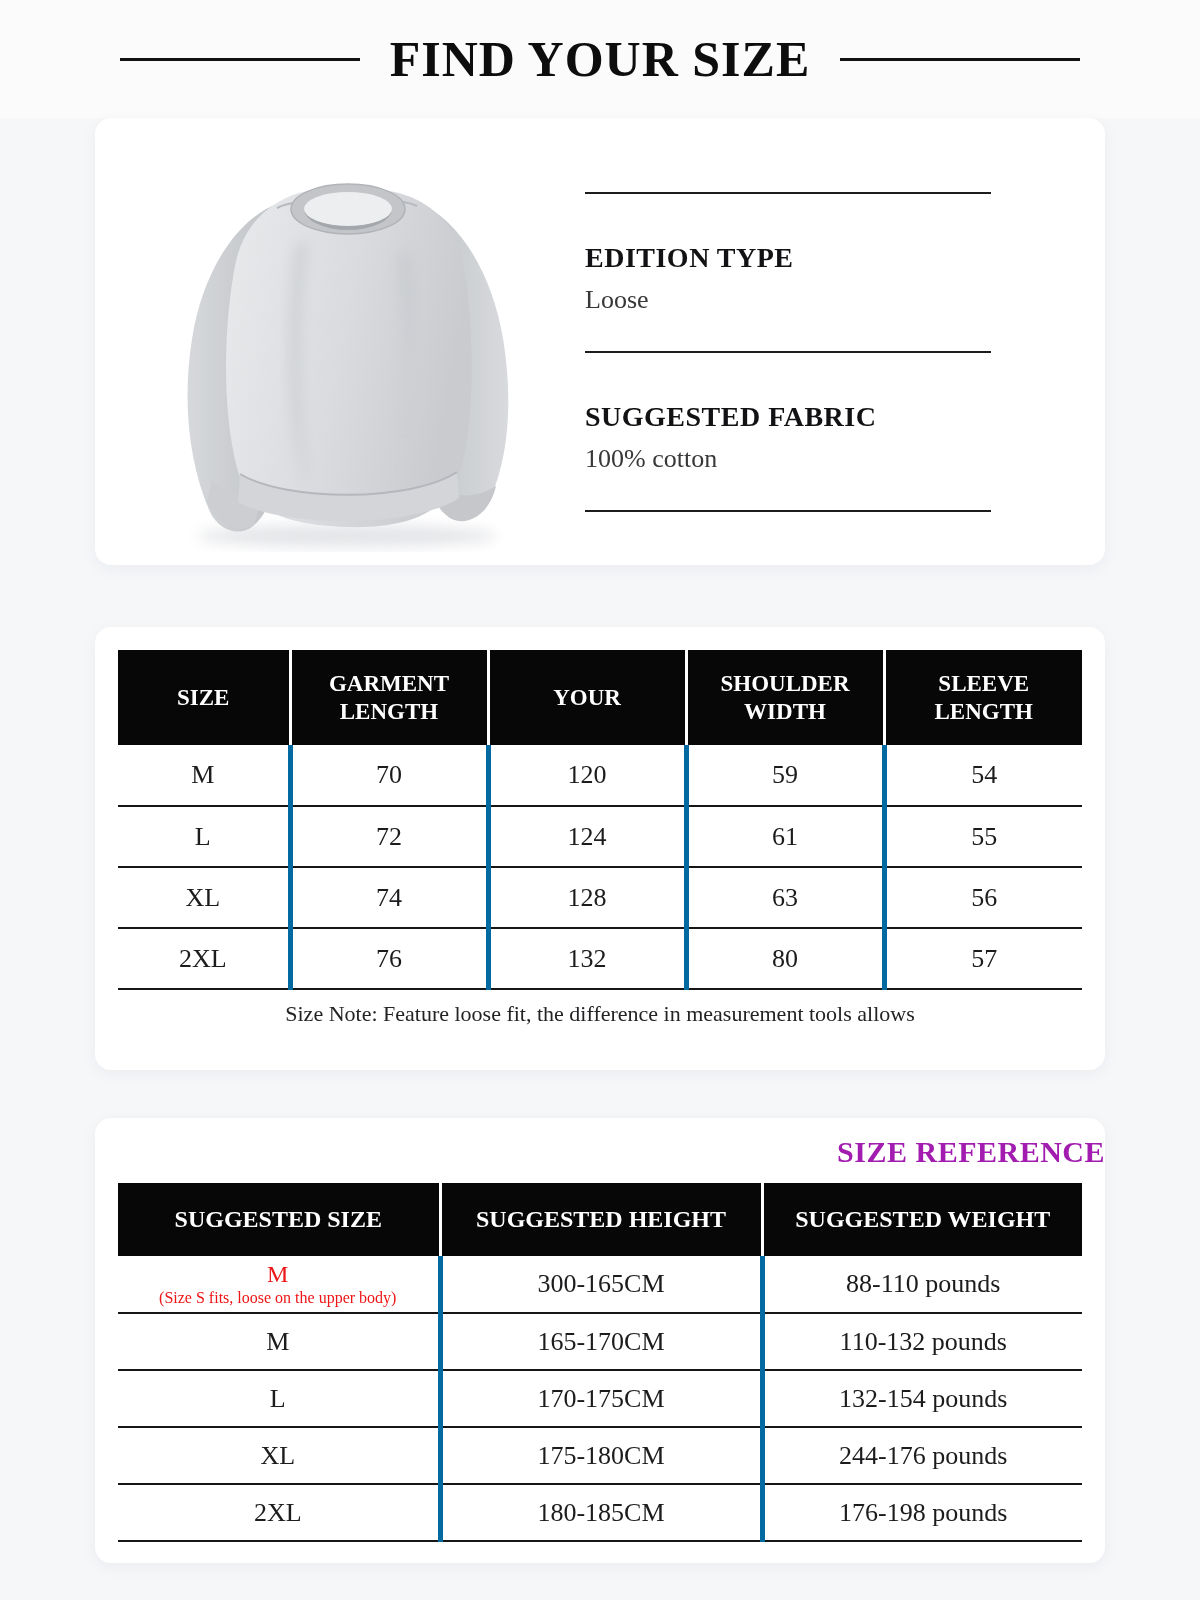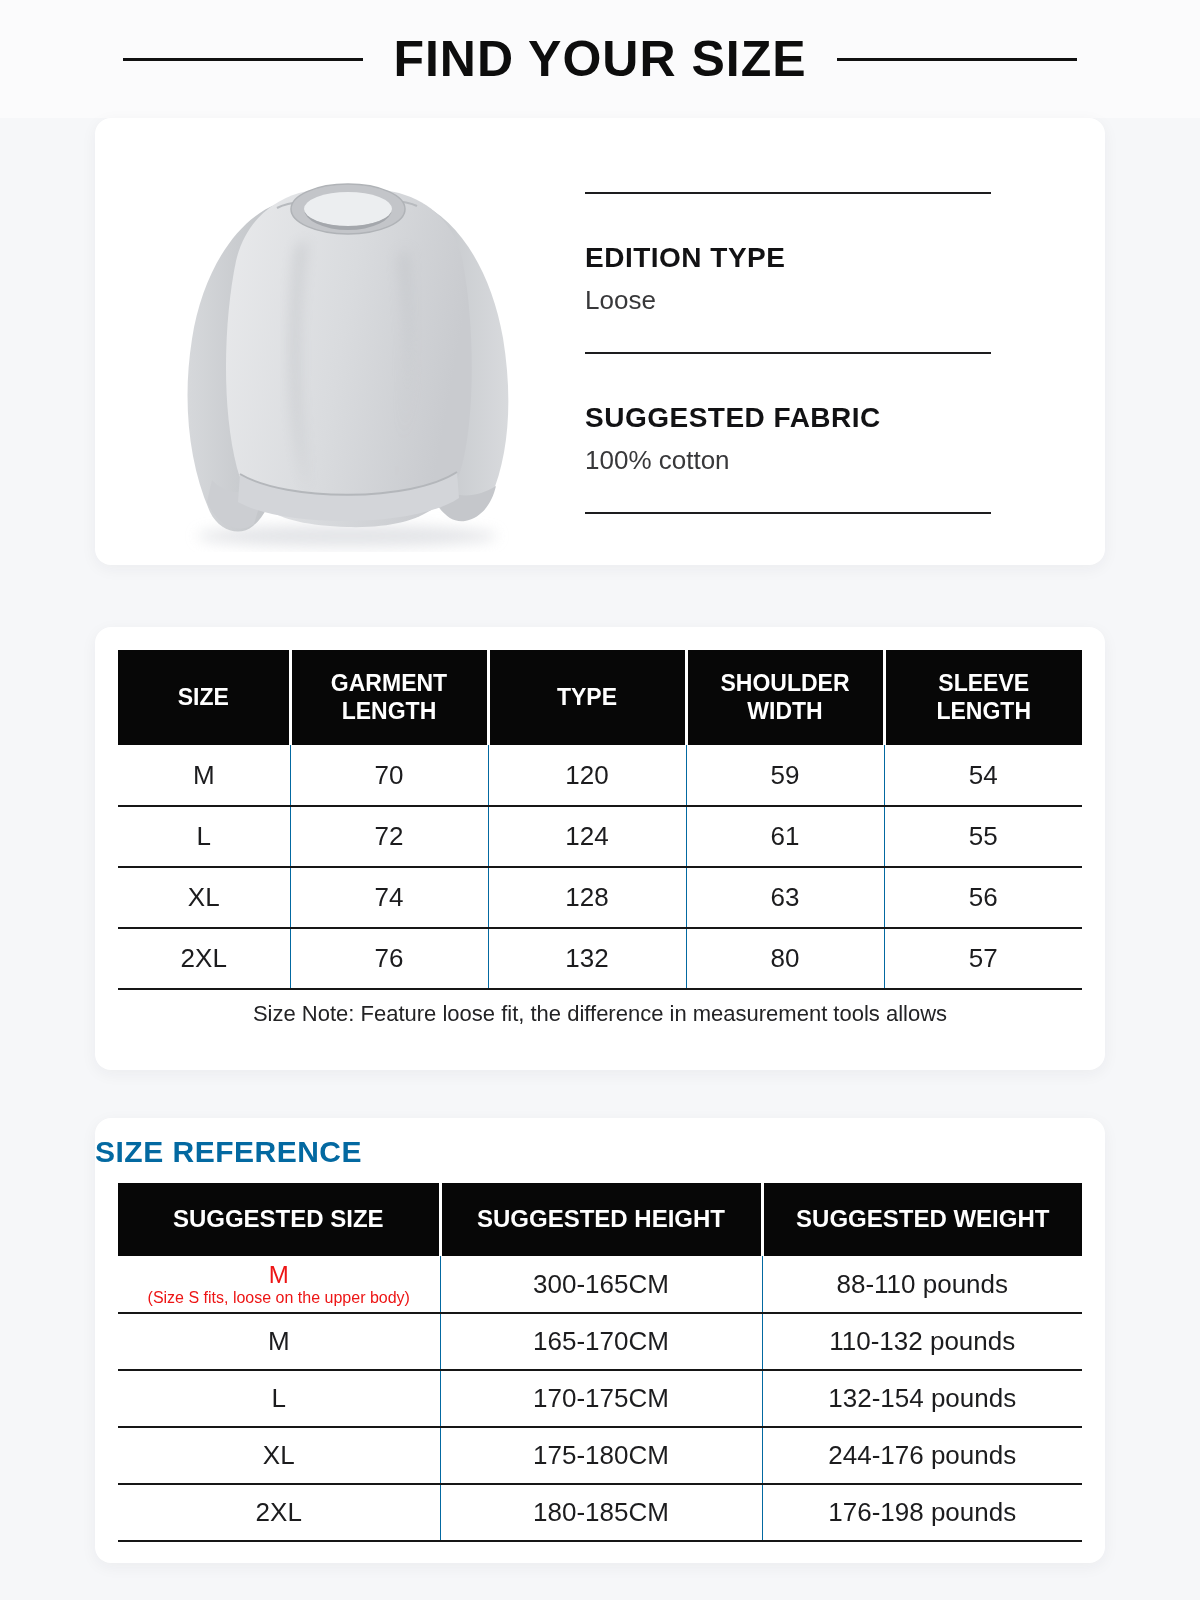--- a/index.html
+++ b/index.html
@@ -1,18 +1,18 @@
 <!DOCTYPE html>
 <html><head>
 <meta charset="utf-8">
 <style>
   * { margin:0; padding:0; box-sizing:border-box; }
   html,body { background:#f6f7f9; }
   body { font-family:"Liberation Sans","DejaVu Sans",sans-serif; color:#1c1c1e; }
-  .page { position:relative; width:1200px; height:1600px; margin:0 auto; background:#f6f7f9; overflow:hidden; }
+  .page { position:relative; width:1200px; height:1600px; margin:0 auto; background:#f6f7f9; overflow:hidden;font-family:Liberation Serif, serif; }
 
   
   .title-row { position:absolute; top:0; left:0; width:1200px; height:118px; background:#fbfbfc;
                display:flex; align-items:center; justify-content:center; gap:30px; }
   .title-rule { width:240px; height:3px; background:#111; }
   .page-title { font-size:50px; font-weight:bold; letter-spacing:1px; color:#0d0d0d; white-space:nowrap; }
 
   
   .card { position:absolute; left:95px; width:1010px; background:#ffffff; border-radius:16px;
           box-shadow:0 4px 16px rgba(40,45,60,.05); }
@@ -27,29 +27,29 @@
   .spec-label { font-size:28px; font-weight:bold; color:#121214; margin-top:48px; letter-spacing:.5px; }
   .spec-value { font-size:26px; color:#38383a; margin-top:11px; margin-bottom:36px; }
 
   
   table { border-collapse:collapse; table-layout:fixed; margin:0 auto; width:964px; }
   th { background:#070707; color:#ffffff; font-weight:bold; text-align:center; vertical-align:middle;
        line-height:1.18; padding:0 10px; }
   td { text-align:center; vertical-align:middle; font-size:26px; color:#1c1c1e;
        border-bottom:2px solid #161616; }
   th + th { border-left:3px solid #ffffff; }
-  td + td { border-left:1px solid #0369a1; }
+  td + td { border-left:5px solid #0369a1; }
 
   
   .size-table th { height:95px; font-size:23px; }
   .size-table td { height:61px; }
   .size-note { margin-top:10px; text-align:center; font-size:22px; line-height:27px; color:#232325; }
 
   
-  .ref-title { text-align:left; font-size:30px; font-weight:bold; letter-spacing:.5px; color:#0369a1;
+  .ref-title { text-align:right; font-size:30px; font-weight:bold; letter-spacing:.5px; color:#a21caf;
                padding-top:17px; }
   .ref-table { margin-top:14px; }
   .ref-table th { height:73px; font-size:24px; }
   .ref-table td { height:57px; }
   .sz-red  { color:#ed1515; font-size:24px; line-height:1.15; }
   .sz-red-note { color:#ed1515; font-size:16px; line-height:1.2; }
 </style>
 </head>
 <body>
 
@@ -129,21 +129,21 @@
           <col style="width:172px">
           <col style="width:198px">
           <col style="width:198px">
           <col style="width:198px">
           <col style="width:198px">
         </colgroup>
       <thead>
         <tr>
           <th>SIZE</th>
           <th>GARMENT LENGTH</th>
-          <th>TYPE</th>
+          <th>YOUR</th>
           <th>SHOULDER WIDTH</th>
           <th>SLEEVE LENGTH</th>
         </tr>
       </thead>
       <tbody>
         <tr>
           <td>M</td>
           <td>70</td>
           <td>120</td>
           <td>59</td>

